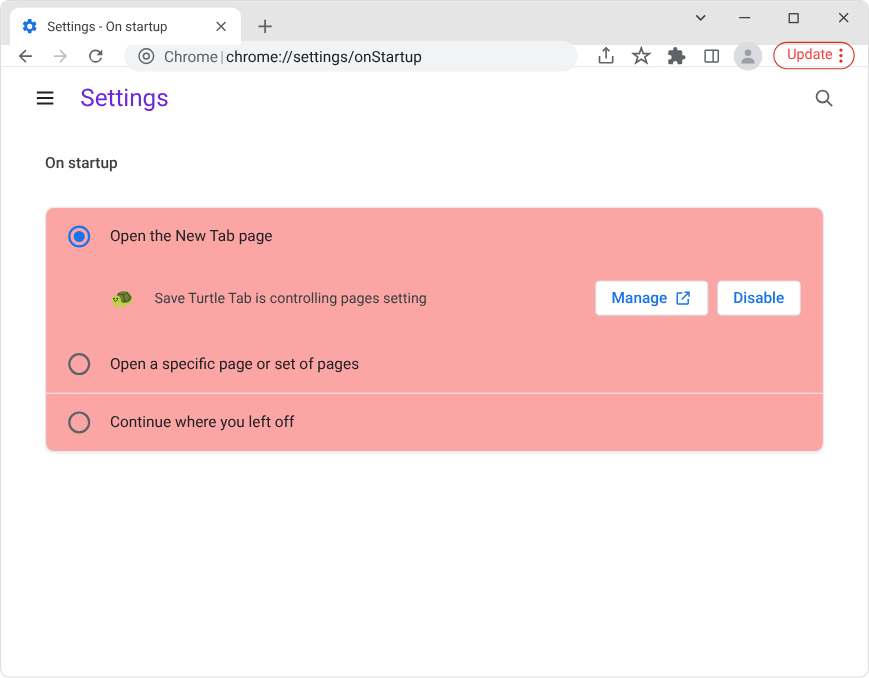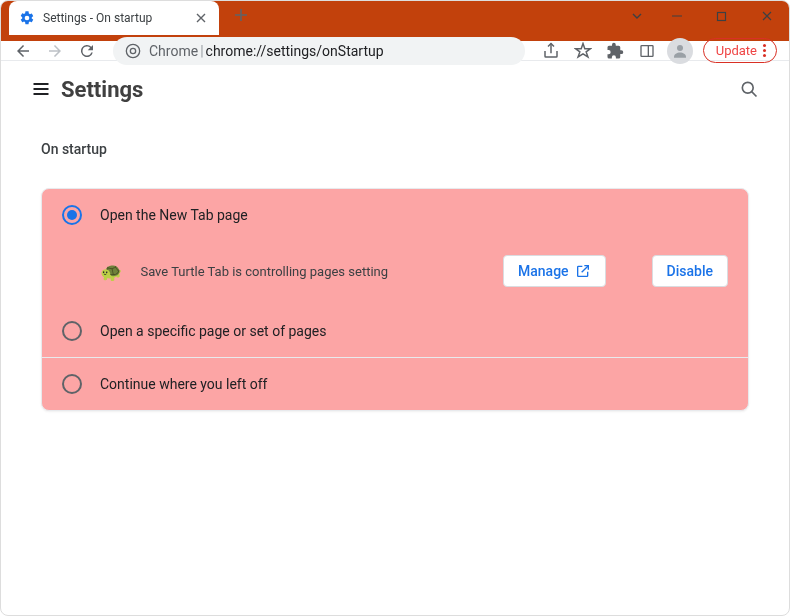--- a/index.html
+++ b/index.html
@@ -1,19 +1,19 @@
 <!DOCTYPE html>
 <html><head>
   <meta charset="utf-8">
   <style>
     * { margin: 0; padding: 0; box-sizing: border-box; font-family: "Segoe UI", Roboto, Arial, sans-serif; }
     body { width: 790px; height: 616px; background: #fff; overflow: hidden; position: relative; border: 1px solid #ddd; border-radius: 8px; }
 
     
-    .titlebar { height: 40px; display: flex; align-items: flex-start; background: #c2410c; }
+    .titlebar { height: 40px; display: flex; align-items: flex-end; background: #e5e5e5; }
     .tab { display: flex; align-items: center; background: #fff; border-radius: 8px 8px 0 0; height: 34px; margin-left: 8px; padding: 0 10px; gap: 8px; min-width: 210px; position: relative; }
     .tab-favicon { width: 16px; height: 16px; display: flex; align-items: center; justify-content: center; }
     .tab-title { font-size: 12px; color: #3c4043; flex: 1; white-space: nowrap; overflow: hidden; }
     .tab-close { width: 16px; height: 16px; display: flex; align-items: center; justify-content: center; color: #5f6368; cursor: pointer; }
     .new-tab { width: 28px; height: 28px; display: flex; align-items: center; justify-content: center; margin-left: 8px; color: #5f6368; cursor: pointer; border-radius: 50%; margin-bottom: 3px; }
     .window-controls { margin-left: auto; display: flex; align-items: flex-start; height: 100%; }
     .win-btn { width: 45px; height: 30px; display: flex; align-items: center; justify-content: center; color: #3c4043; cursor: pointer; }
     .chevron-btn { width: 34px; height: 30px; display: flex; align-items: center; justify-content: center; color: #3c4043; cursor: pointer; }
 
     
@@ -27,37 +27,37 @@
     .url-sep { color: #9aa0a6; font-size: 14px; padding: 0 2px;}
     .toolbar-icon { width: 28px; height: 28px; display: flex; align-items: center; justify-content: center; color: #5f6368; cursor: pointer; }
     .profile-icon { width: 26px; height: 26px; border-radius: 50%; background: #dadce0; display: flex; align-items: center; justify-content: center; margin: 0 2px; }
     .update-btn { border: 1px solid #d93025; color: #ef4444; border-radius: 16px; padding: 4px 10px 4px 12px; font-size: 13px; display: flex; align-items: center; gap: 6px; cursor: pointer; margin: 0 4px; }
     .update-dots { display: flex; flex-direction: column; gap: 2px; }
     .update-dots span { width: 3px; height: 3px; background: #d93025; border-radius: 50%; }
 
     
     .settings-header { height: 56px; display: flex; align-items: center; padding: 0 20px; }
     .menu-btn { width: 40px; height: 40px; display: flex; align-items: center; justify-content: center; color: #5f6368; cursor: pointer; }
-    .settings-title { font-size: 22px; color: #404040; margin-left: 0; font-weight: 700; }
+    .settings-title { font-size: 22px; color: #6d28d9; margin-left: 12px; font-weight: 400; }
     .search-btn { margin-left: auto; width: 40px; height: 40px; display: flex; align-items: center; justify-content: center; color: #5f6368; cursor: pointer; }
 
     
     .content { padding: 24px 40px; }
     .section-title { font-size: 14px; color: #3c4043; margin-bottom: 31px; font-weight: 500; }
     .card { border: 1px solid #e8eaed; border-radius: 8px; background: #fca5a5; box-shadow: 0 1px 2px rgba(60,64,67,.08); }
     .row { padding: 16px 20px; display: flex; align-items: center; gap: 18px; }
     .row + .row { border-top: 1px solid #e8eaed; }
     .sub-row { padding: 14px 20px 18px 20px; display: flex; align-items: center; gap: 18px; }
     .radio { width: 20px; height: 20px; border: 2px solid #5f6368; border-radius: 50%; display: flex; align-items: center; justify-content: center; flex-shrink: 0; }
     .radio.selected { border-color: #1a73e8; }
     .radio.selected::after { content: ''; width: 10px; height: 10px; background: #1a73e8; border-radius: 50%; }
     .row-label { font-size: 14px; color: #202124; }
     .ext-icon { font-size: 18px; margin-left: 38px; }
     .ext-text { font-size: 13px; color: #3c4043; flex: 1; }
-    .btn-outline { border: 1px solid #dadce0; background: #fff; color: #1a73e8; border-radius: 4px; padding: 7px 14px; font-size: 14px; cursor: pointer; display: flex; align-items: center; gap: 6px; font-weight: 500; margin-left: 38px; }
+    .btn-outline { border: 1px solid #dadce0; background: #fff; color: #1a73e8; border-radius: 4px; padding: 7px 14px; font-size: 14px; cursor: pointer; display: flex; align-items: center; gap: 6px; font-weight: 500; }
     .actions { display: flex; gap: 8px; margin-left: auto; }
 
     svg { display: block; }
   </style>
 </head>
 <body>
 
 <div class="titlebar">
   <div class="tab">
     <span class="tab-favicon">

